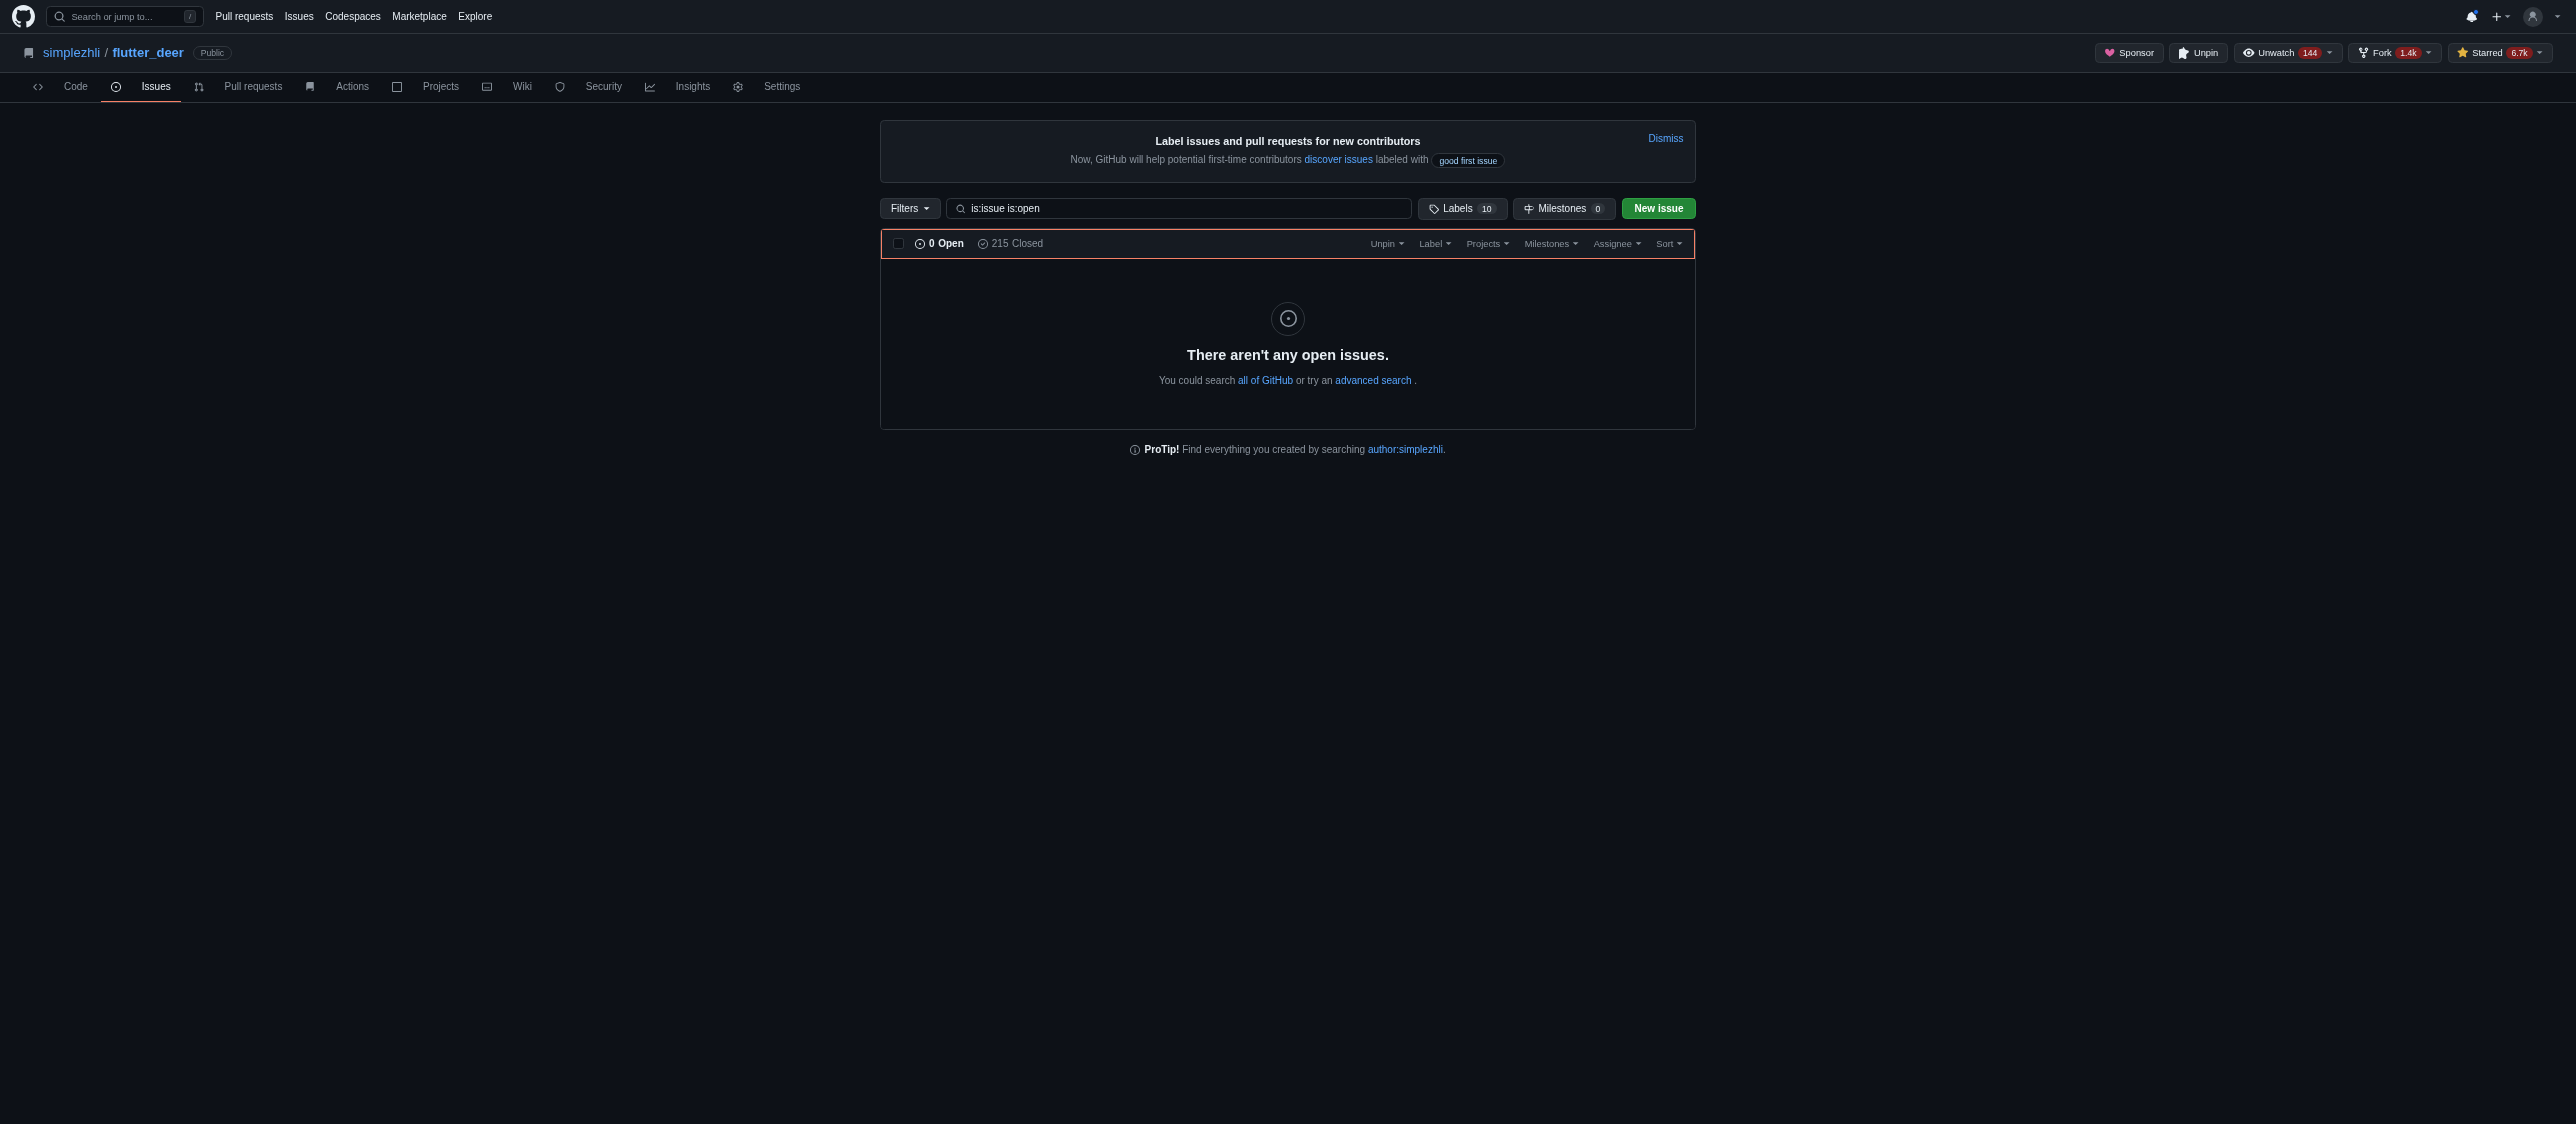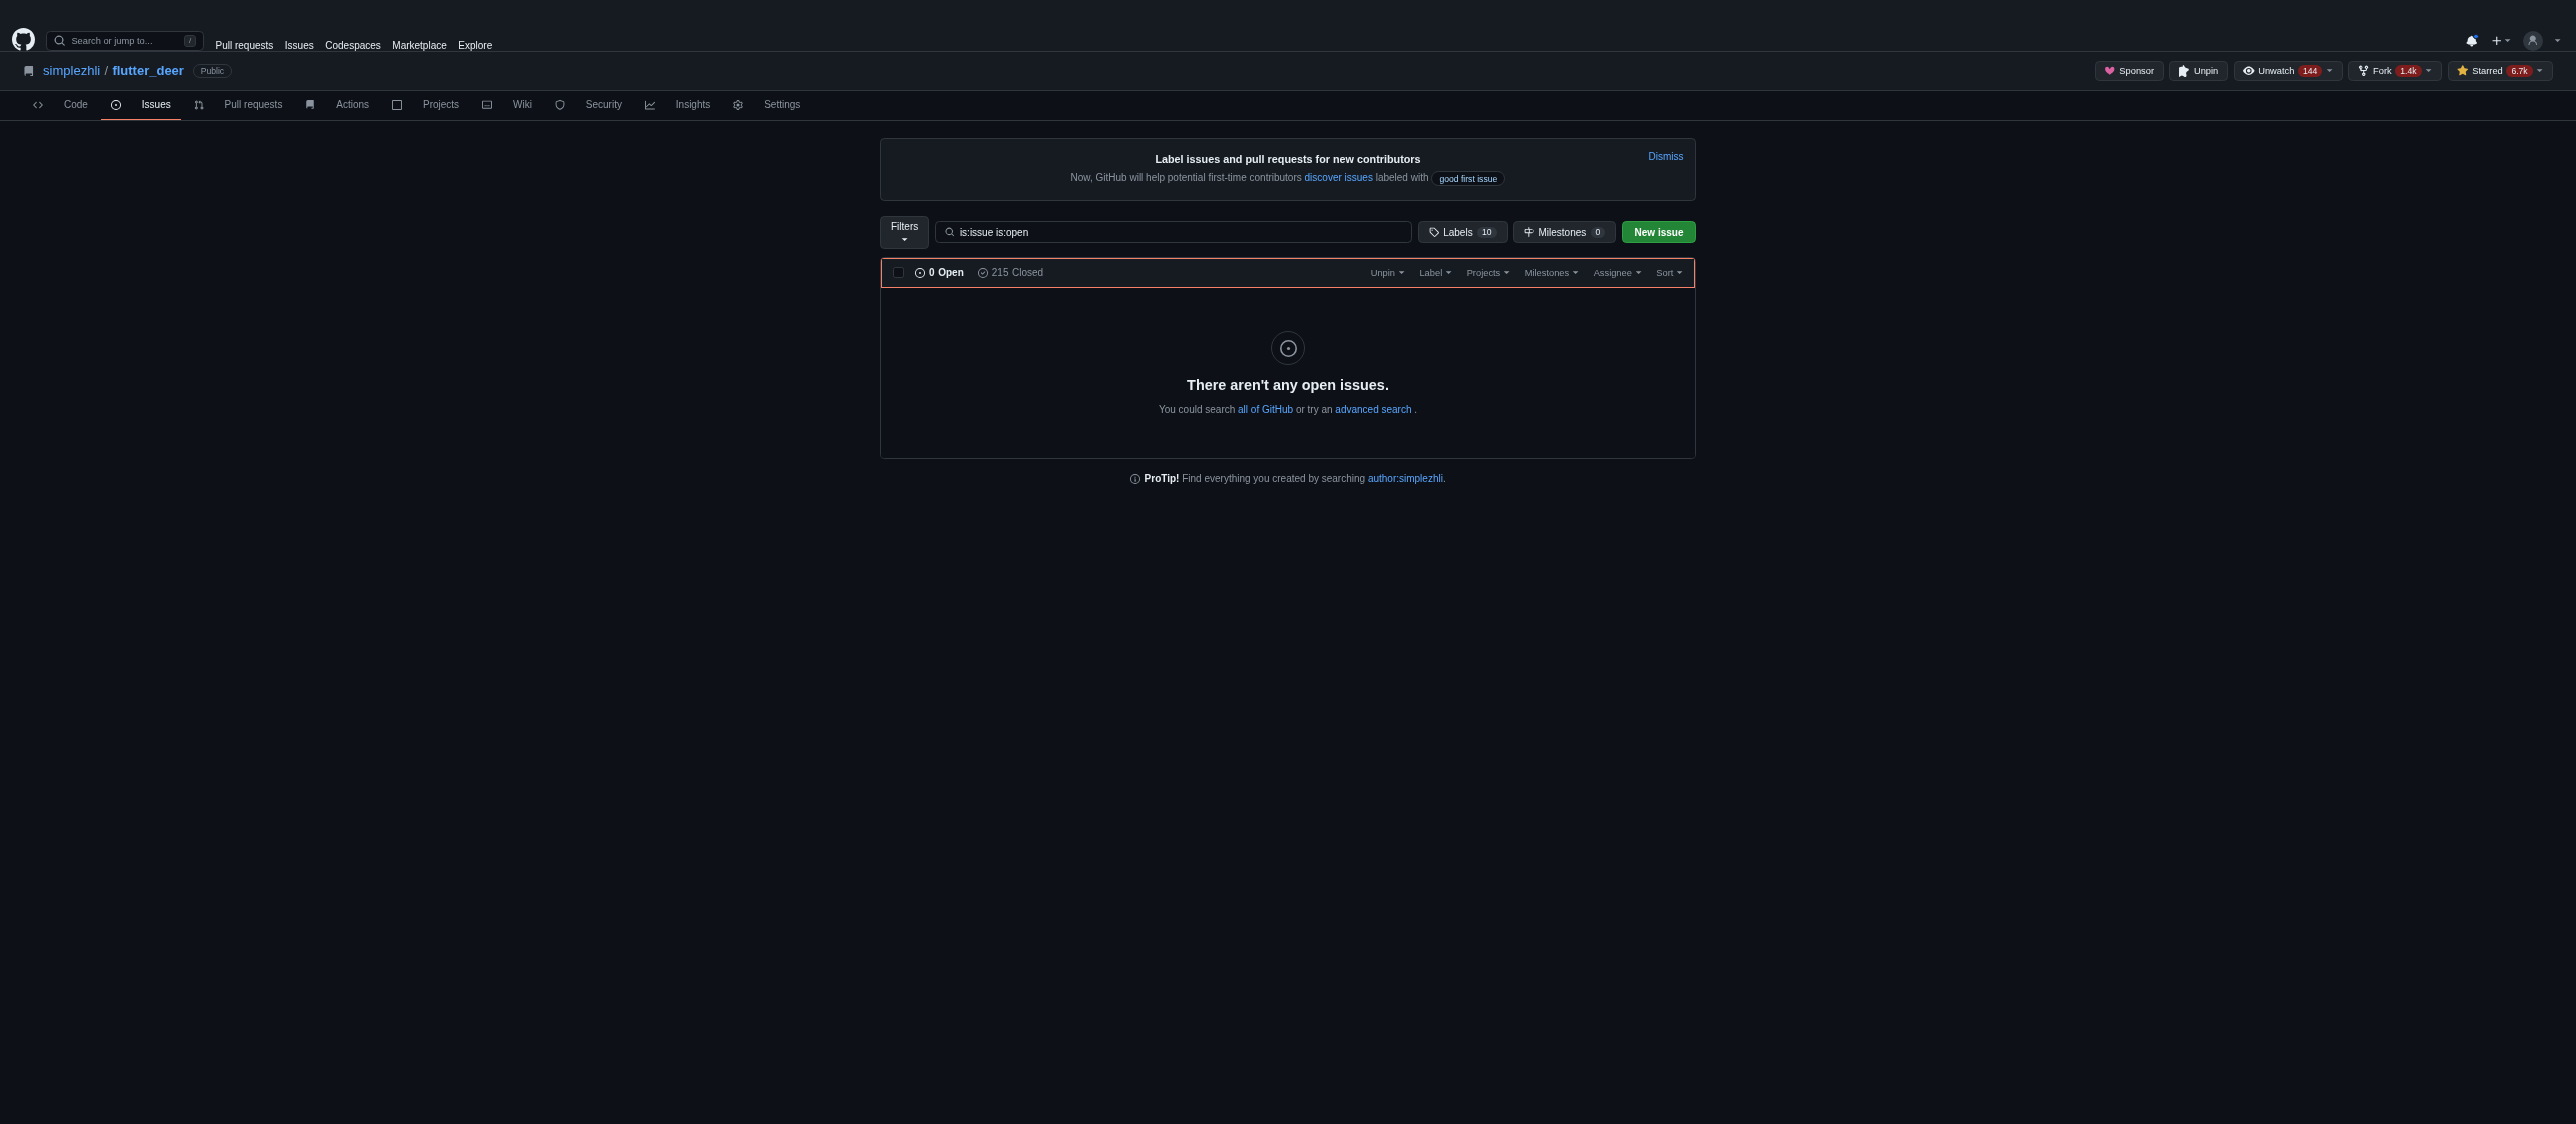--- a/index.html
+++ b/index.html
@@ -9,23 +9,23 @@
       font-family: -apple-system, BlinkMacSystemFont, "Segoe UI", Helvetica, Arial, sans-serif;
       font-size: 10px;
       min-height: 100vh;
     }
 
     
     .top-nav {
       background: #161b22;
       border-bottom: 0.7px solid #30363d;
       display: flex;
-      align-items: flex-end;
+      align-items: center;
       padding: 0 11.5px;
-      height: 52px;
+      height: 34px;
       gap: 11.5px;
     }
     .top-nav-logo {
       width: 23px;
       height: 23px;
       fill: #e6edf3;
       flex-shrink: 0;
     }
     .search-box {
       display: flex;
@@ -241,21 +241,20 @@
       display: flex;
       align-items: center;
       gap: 4.3px;
       background: #21262d;
       border: 0.7px solid #30363d;
       border-radius: 4.3px;
       padding: 4.3px 10px;
       color: #e6edf3;
       font-size: 10px;
       cursor: pointer;
-      flex-direction: column;
     }
     .search-input-wrap {
       flex: 1;
       display: flex;
       align-items: center;
       background: #0d1117;
       border: 0.7px solid #30363d;
       border-radius: 4.3px;
       padding: 4.3px 8.6px;
       gap: 5.7px;

